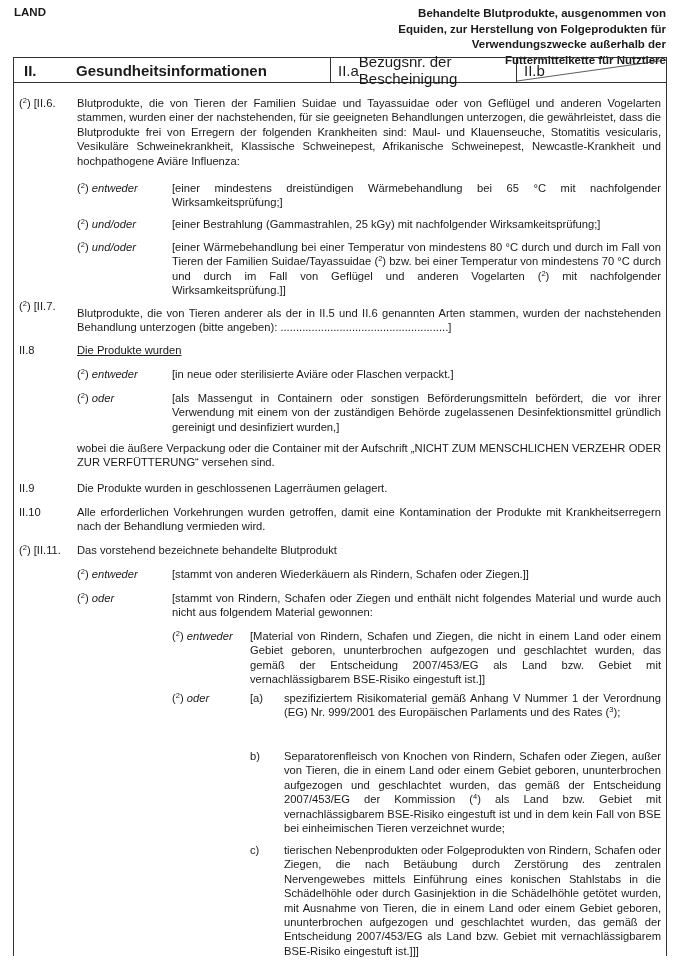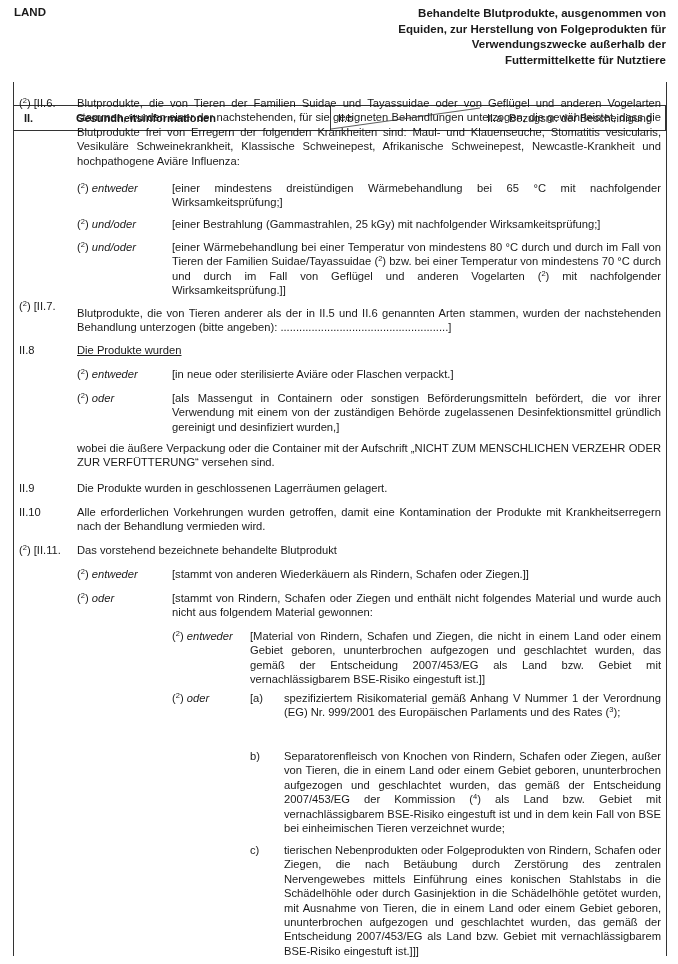--- a/index.html
+++ b/index.html
@@ -7,21 +7,21 @@
     width: 678px; height: 964px; position: relative; overflow: hidden;
     font-family: "Liberation Sans", sans-serif; font-size: 11.2px; color: #1a1a1a;
   }
   .land { position: absolute; left: 14px; top: 6px; font-weight: bold; font-size: 11.5px; }
   .doc-title {
     position: absolute; right: 12px; top: 6px; width: 330px; text-align: right;
     font-weight: bold; font-size: 11.5px; line-height: 15.5px;
   }
   .header-row {
     position: absolute; left: 13px; top: 57px; width: 654px; height: 26px;
-    border: 1px solid #333; box-sizing: border-box; display: flex; font-size: 11px; margin-top: 48px;
+    border: 1px solid #333; box-sizing: border-box; display: flex; font-size: 15px;
   }
   .hc { display: flex; align-items: center; box-sizing: border-box; height: 100%; }
   .hc1 { width: 317px; border-right: 1px solid #333; font-weight: bold; padding-left: 10px; }
   .hc1 .num { width: 52px; }
   .hc2 { width: 186px; border-right: 1px solid #333; padding-left: 7px; }
   .hc2 .num { width: 22px; }
   .hc3 { flex: 1; padding-left: 7px; position: relative; }
   .hc3 svg { position: absolute; left: 0; top: 0; width: 100%; height: 100%; }
   .body-frame {
     position: absolute; left: 13px; top: 82px; width: 654px; height: 874px;
@@ -41,29 +41,29 @@
   <div>Equiden, zur Herstellung von Folgeprodukten für</div>
   <div>Verwendungszwecke außerhalb der</div>
   <div>Futtermittelkette für Nutztiere</div>
 </div>
 
 <div class="header-row">
   <div class="hc hc1">
     <span class="num">II.</span>
     <span>Gesundheitsinformationen</span>
   </div>
+  <div class="hc hc2">
+    <span class="num">II.a</span>
+    <span>Bezugsnr. der Bescheinigung</span>
+  </div>
   <div class="hc hc3">
     <span>II.b</span>
     <svg viewBox="0 0 100 24" preserveAspectRatio="none">
       <line x1="0" y1="23" x2="100" y2="2" stroke="#333" stroke-width="0.8" vector-effect="non-scaling-stroke"></line>
     </svg>
-  </div>
-  <div class="hc hc2">
-    <span class="num">II.a</span>
-    <span>Bezugsnr. der Bescheinigung</span>
   </div>
 </div>
 
 <div class="body-frame"></div>
 
 <div class="lbl" style="left:19px; top:96px;">(<sup>2</sup><span>) [II.6.</span></div>
 <div class="blk" style="left:77px; top:96px; width:584px;">Blutprodukte, die von Tieren der Familien Suidae und Tayassuidae oder von Geflügel und anderen Vogelarten stammen, wurden einer der nachstehenden, für sie geeigneten Behandlungen unterzogen, die gewährleistet, dass die Blutprodukte frei von Erregern der folgenden Krankheiten sind: Maul- und Klauenseuche, Stomatitis vesicularis, Vesikuläre Schweinekrankheit, Klassische Schweinepest, Afrikanische Schweinepest, Newcastle-Krankheit und hochpathogene Aviäre Influenza:</div>
 
 <div class="lbl" style="left:77px; top:181px;">(<sup>2</sup>) <span class="it">entweder</span></div>
 <div class="blk" style="left:172px; top:181px; width:489px;">[einer mindestens dreistündigen Wärmebehandlung bei 65 °C mit nachfolgender Wirksamkeitsprüfung;]</div>

